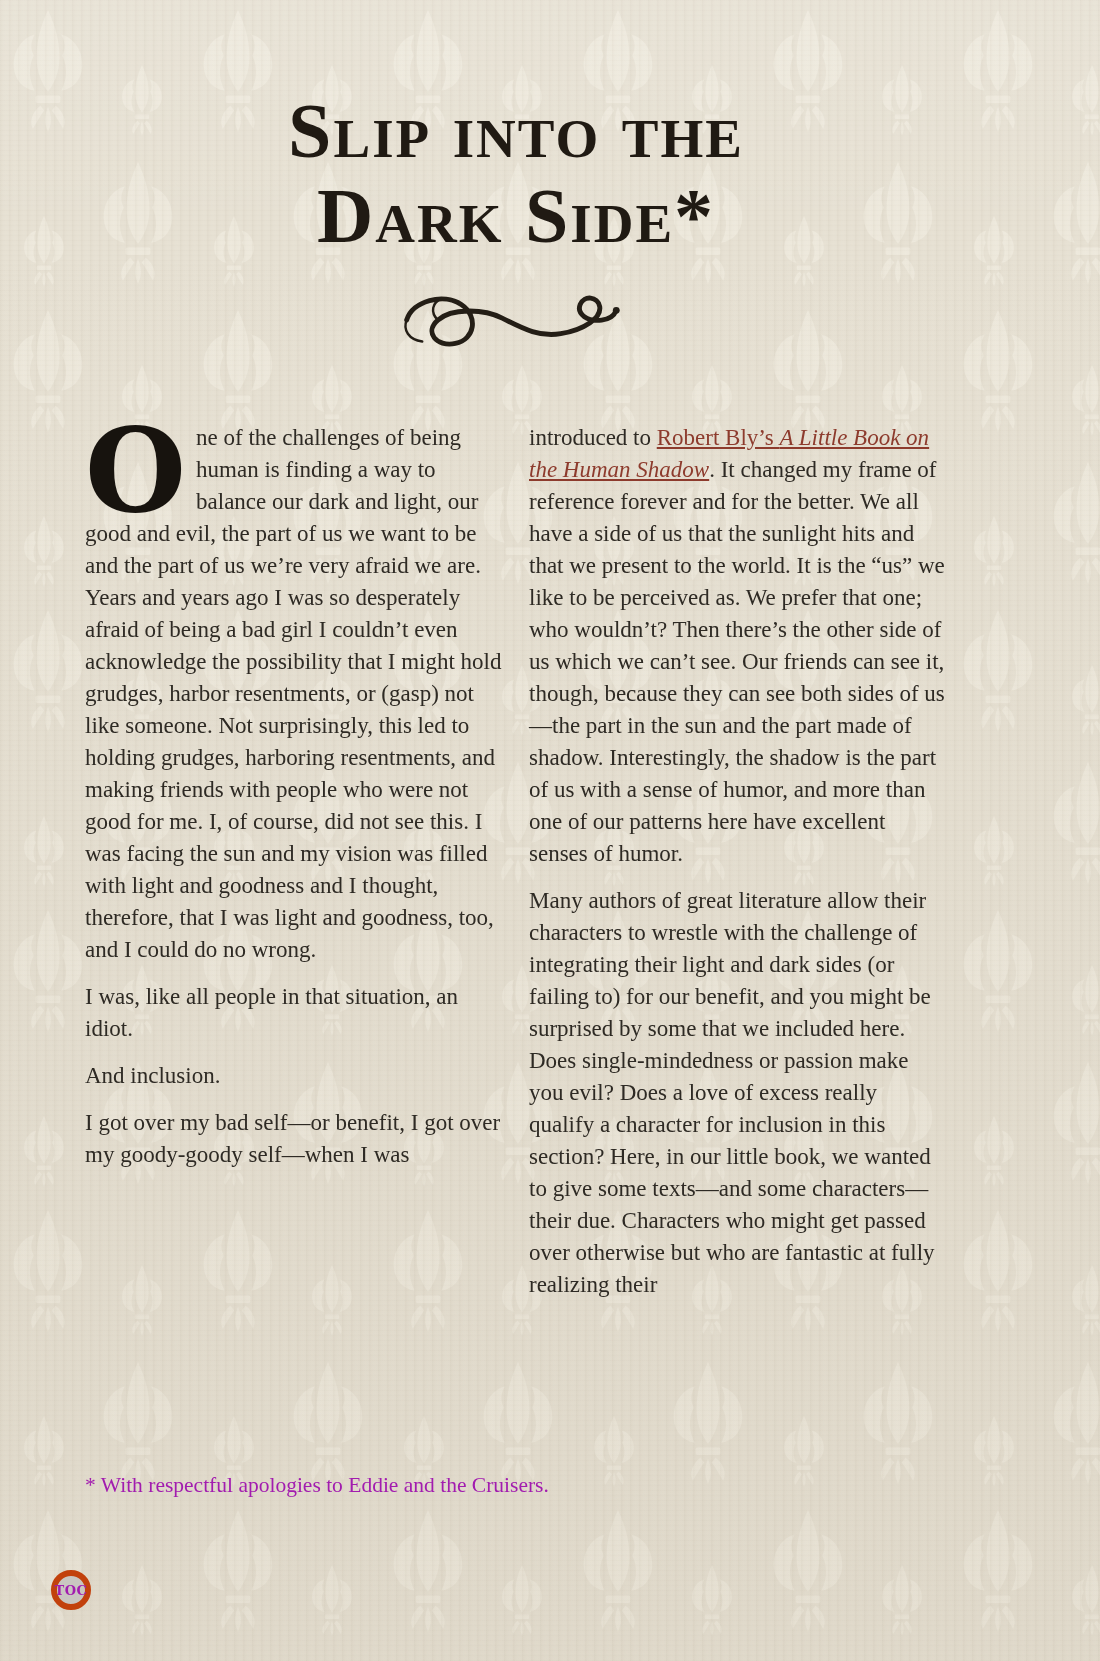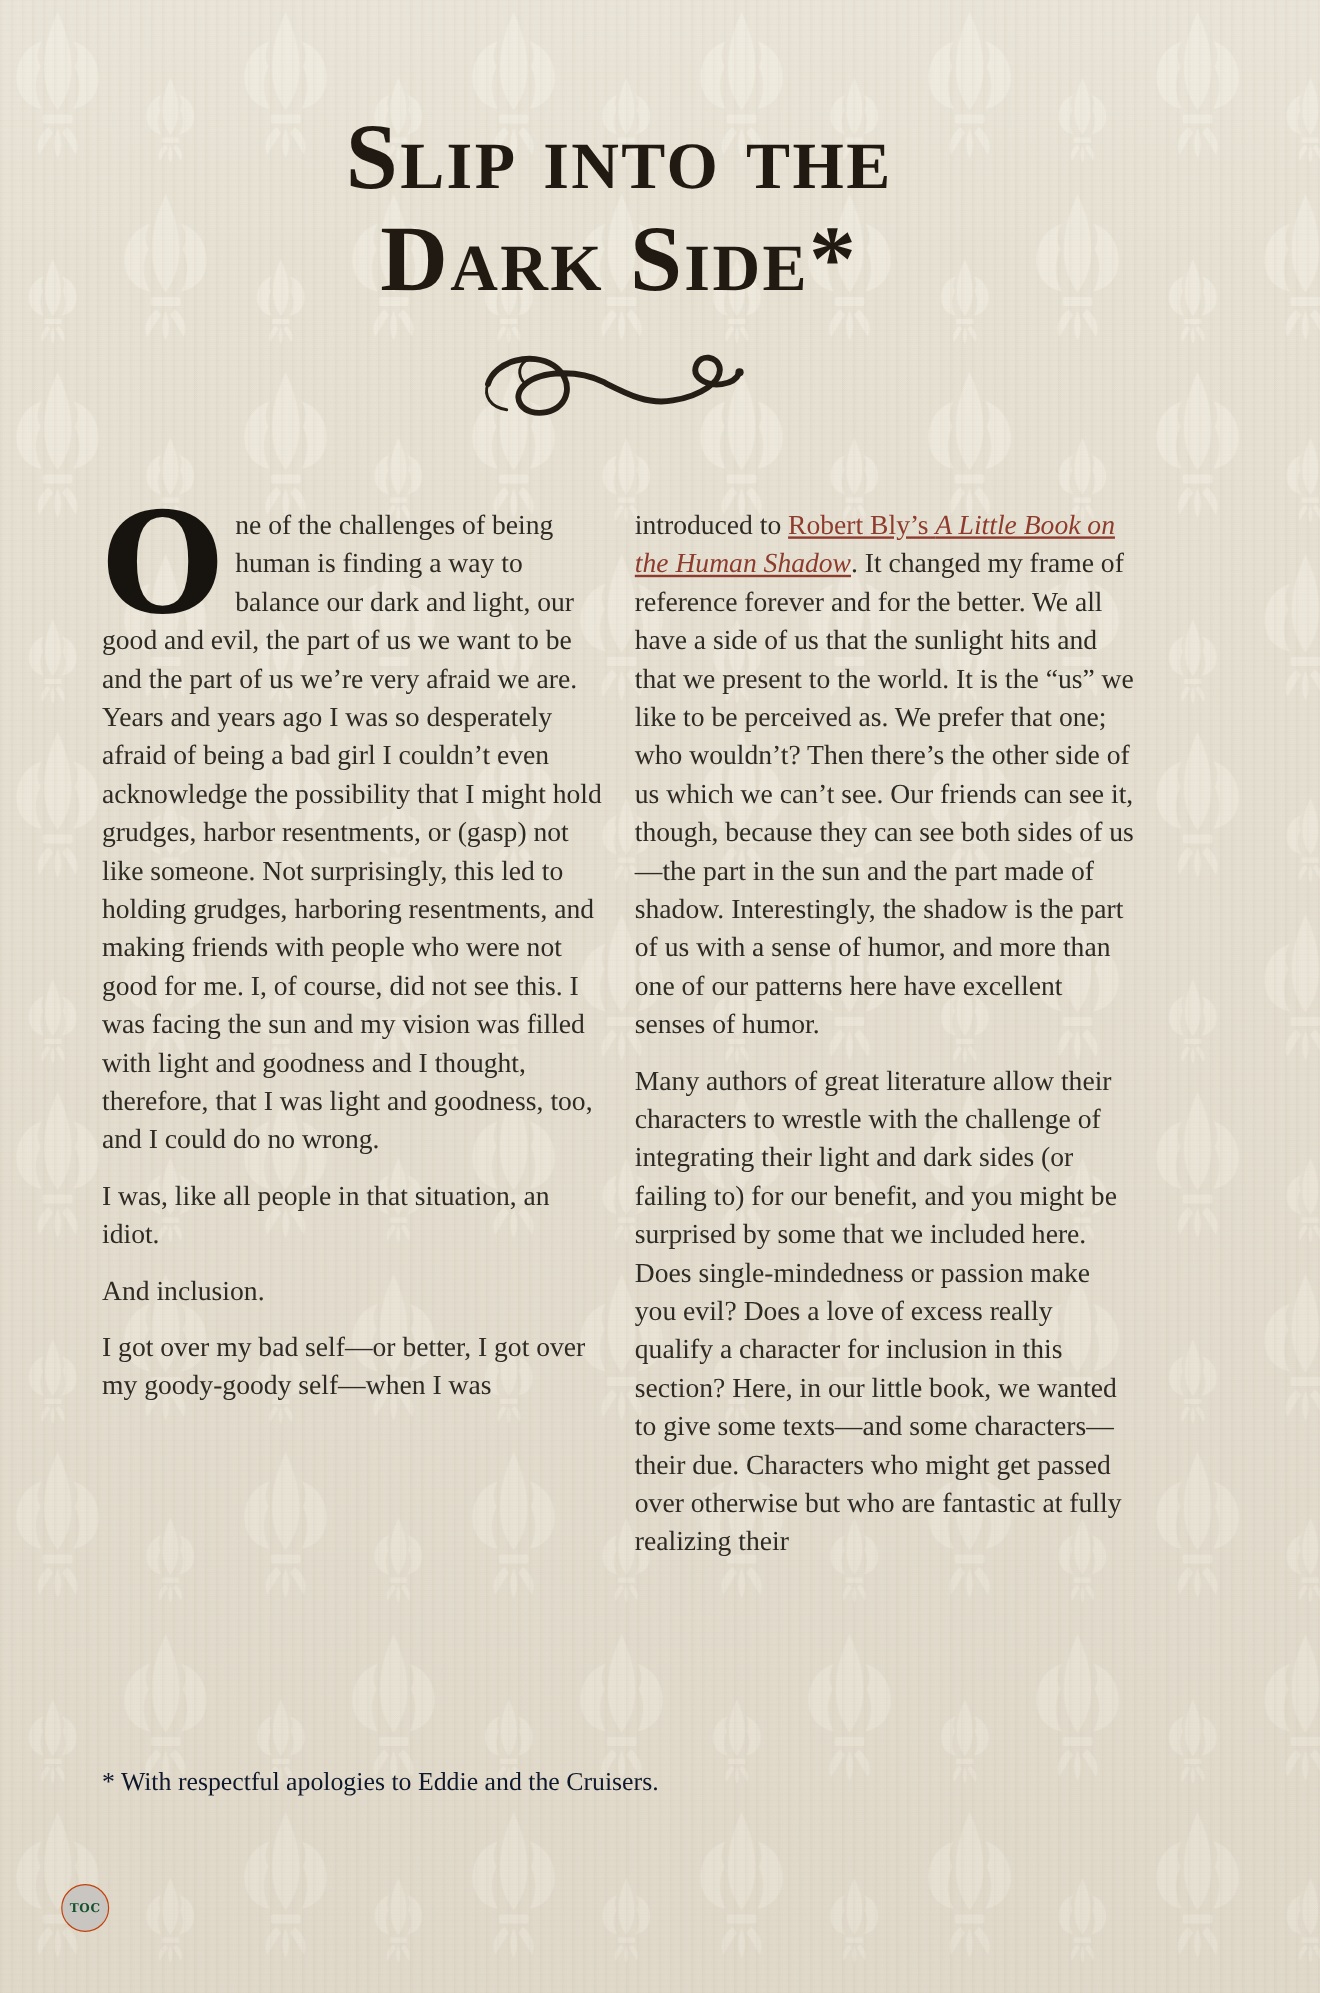--- a/index.html
+++ b/index.html
@@ -33,28 +33,28 @@
   .dropcap{
     float:left;
     font-family:"DejaVu Serif",serif;font-weight:700;
     font-size:116px;line-height:88px;
     margin:4px 10px 0 0;color:#17130e;
   }
   .book-link{color:#8d3b2d;text-decoration:underline;cursor:pointer;}
   .book-link .it{font-style:italic;}
   .footnote{
     position:absolute;left:85px;top:1470px;width:700px;z-index:2;
-    font-size:21.5px;line-height:30px;color:#0f172a;
+    font-size:21.5px;line-height:30px;color:#a21caf;
   }
   .toc-button{
     position:absolute;left:51px;top:1570px;width:40px;height:40px;z-index:2;
-    border-radius:50%;background:#c9c6c1;border:1px solid #c2410c;
+    border-radius:50%;background:#c9c6c1;border:6px solid #c2410c;
     box-sizing:border-box;display:flex;align-items:center;justify-content:center;
-    font-family:"DejaVu Serif",serif;font-weight:700;font-size:10px;
-    letter-spacing:0.5px;color:#14532d;cursor:pointer;
+    font-family:"DejaVu Serif",serif;font-weight:700;font-size:13px;
+    letter-spacing:0.5px;color:#a21caf;cursor:pointer;
   }
 </style>
 </head>
 <body>
 
 <svg class="bg-svg" width="1100" height="1661" aria-hidden="true">
   <defs>
     <g id="fleur">
       <path d="M40,2 C32,20 28,34 28,52 C28,68 34,80 40,88 C46,80 52,68 52,52 C52,34 48,20 40,2 Z"></path>
       <path d="M26,28 C12,32 3,46 4,62 C5,76 14,85 26,87 C20,76 19,62 25,50 C21,43 22,35 26,28 Z"></path>
@@ -88,21 +88,21 @@
     <path stroke-width="2.5" d="M46,38 C38,30 40,20 50,16"></path>
     <circle cx="229" cy="28" r="3.5" fill="#241e16" stroke="none"></circle>
   </g>
 </svg>
 
 <div class="columns">
   <div class="col">
     <p><span class="dropcap">O</span><span>ne of the challenges of being human is finding a way to balance our dark and light, our good and evil, the part of us we want to be and the part of us we’re very afraid we are. Years and years ago I was so desperately afraid of being a bad girl I couldn’t even acknowledge the possibility that I might hold grudges, harbor resentments, or (gasp) not like someone. Not surprisingly, this led to holding grudges, harboring resentments, and making friends with people who were not good for me. I, of course, did not see this. I was facing the sun and my vision was filled with light and goodness and I thought, therefore, that I was light and goodness, too, and I could do no wrong.</span></p>
     <p>I was, like all people in that situation, an idiot.</p>
     <p>And inclusion.</p>
-    <p>I got over my bad self—or better, I got over my goody-goody self—when I was</p>
+    <p>I got over my bad self—or benefit, I got over my goody-goody self—when I was</p>
   </div>
   <div class="col">
     <p><span>introduced to </span><a class="book-link" href="#"><span>Robert Bly’s </span><span class="it">A Little Book on the Human Shadow</span></a><span>. It changed my frame of reference forever and for the better. We all have a side of us that the sunlight hits and that we present to the world. It is the “us” we like to be perceived as. We prefer that one; who wouldn’t? Then there’s the other side of us which we can’t see. Our friends can see it, though, because they can see both sides of us—the part in the sun and the part made of shadow. Interestingly, the shadow is the part of us with a sense of humor, and more than one of our patterns here have excellent senses of humor.</span></p>
     <p>Many authors of great literature allow their characters to wrestle with the challenge of integrating their light and dark sides (or failing to) for our benefit, and you might be surprised by some that we included here. Does single-mindedness or passion make you evil? Does a love of excess really qualify a character for inclusion in this section? Here, in our little book, we wanted to give some texts—and some characters—their due. Characters who might get passed over otherwise but who are fantastic at fully realizing their</p>
   </div>
 </div>
 
 <div class="footnote">* With respectful apologies to Eddie and the Cruisers.</div>
 
 <div class="toc-button">

